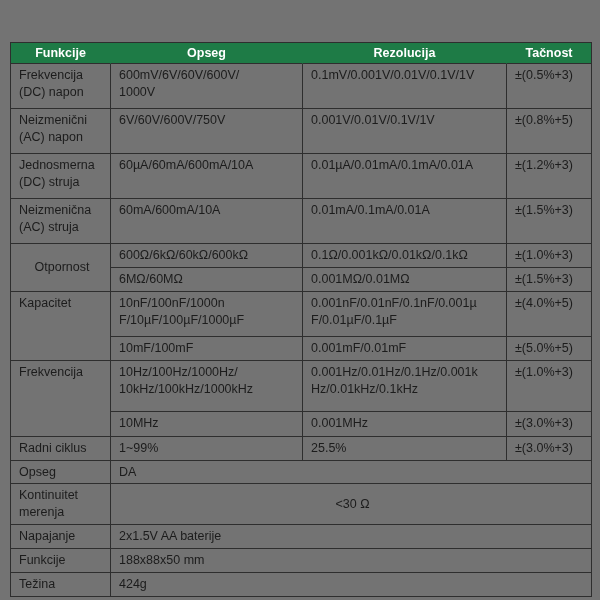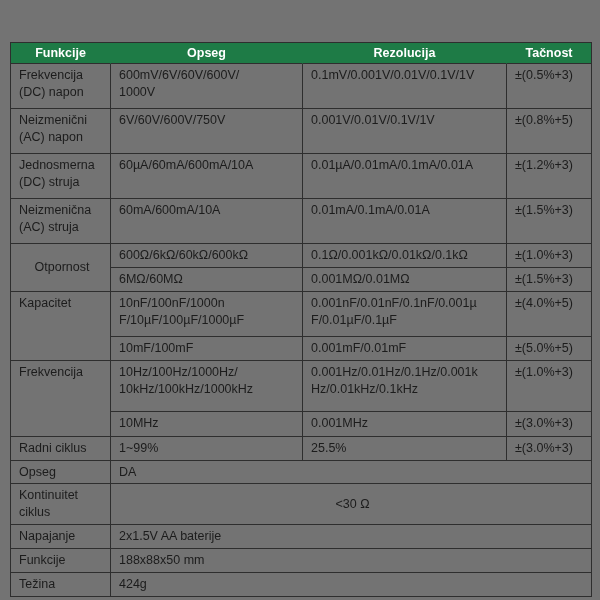--- a/index.html
+++ b/index.html
@@ -152,21 +152,21 @@
         <td>1~99%</td>
         <td>25.5%</td>
         <td>±(3.0%+3)</td>
       </tr>
       <tr class="hB">
         <td>Opseg</td>
         <td colspan="3">DA</td>
       </tr>
       <tr class="hD">
         <td>Kontinuitet
-ciklus</td>
+merenja</td>
         <td class="mid" colspan="3">&lt;30 Ω</td>
       </tr>
       <tr class="hB">
         <td>Napajanje</td>
         <td colspan="3">2x1.5V AA baterije</td>
       </tr>
       <tr class="hB">
         <td>Funkcije</td>
         <td colspan="3">188x88x50 mm</td>
       </tr>

